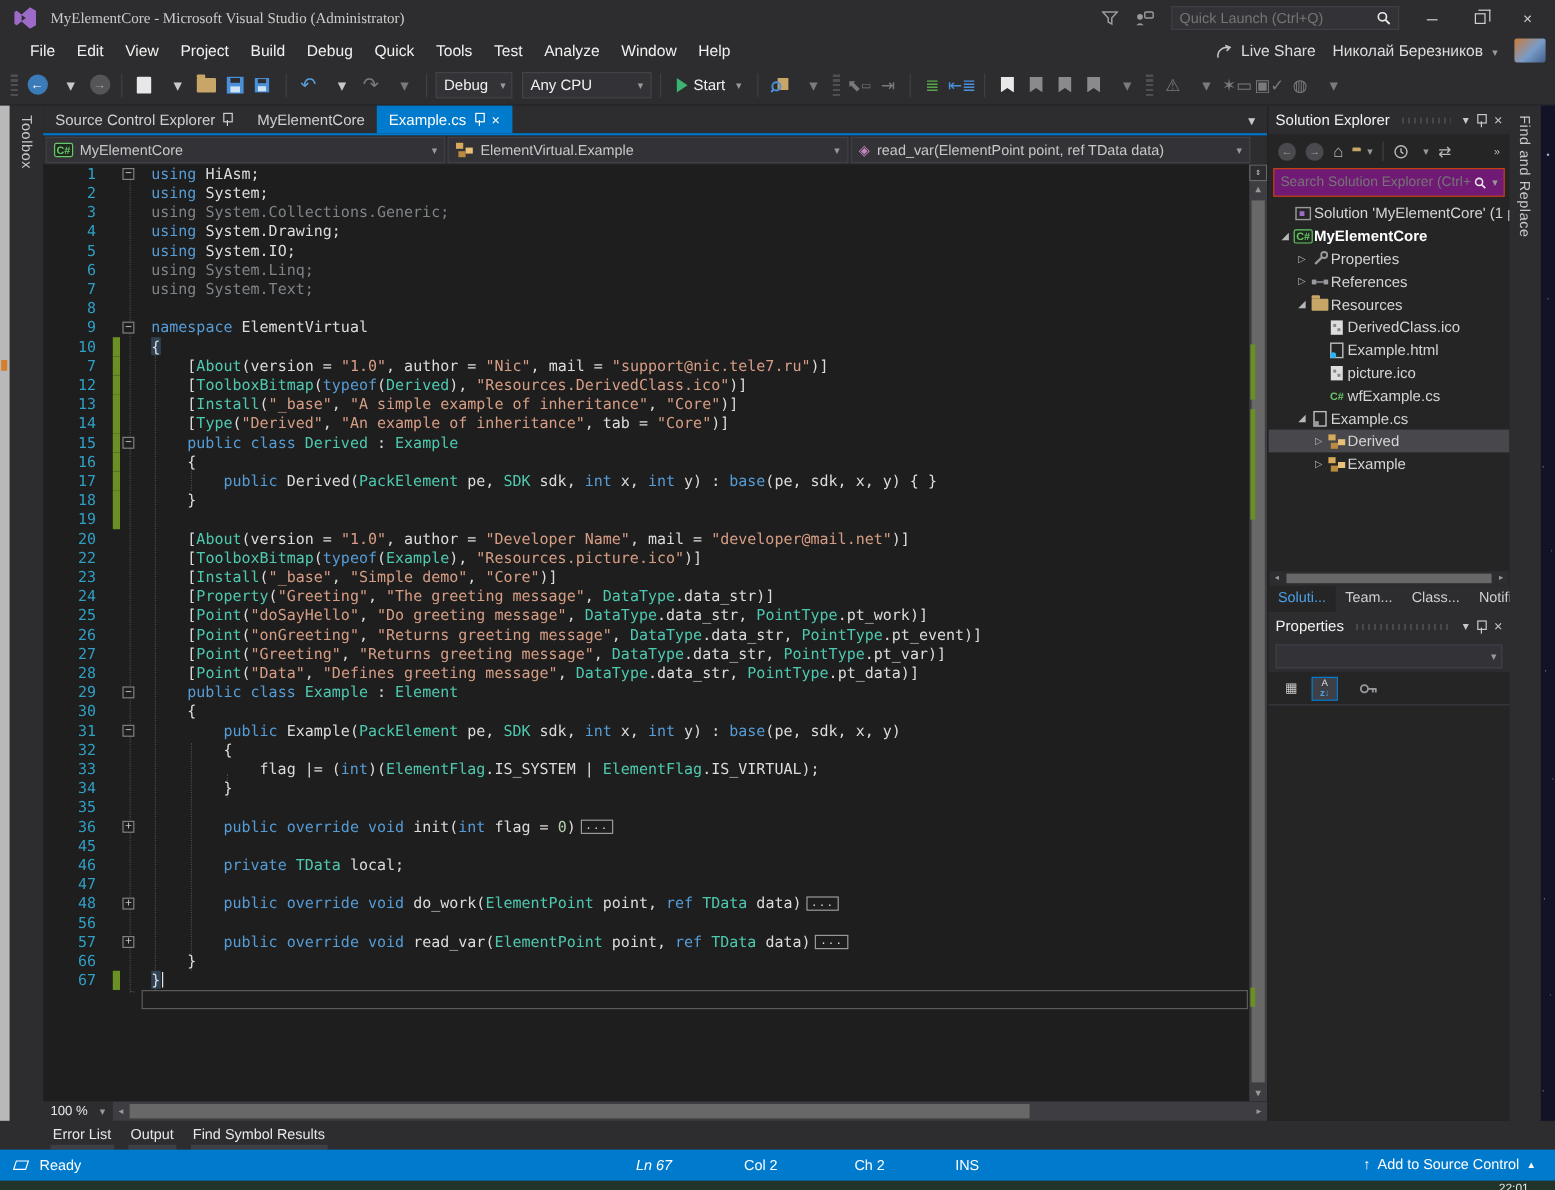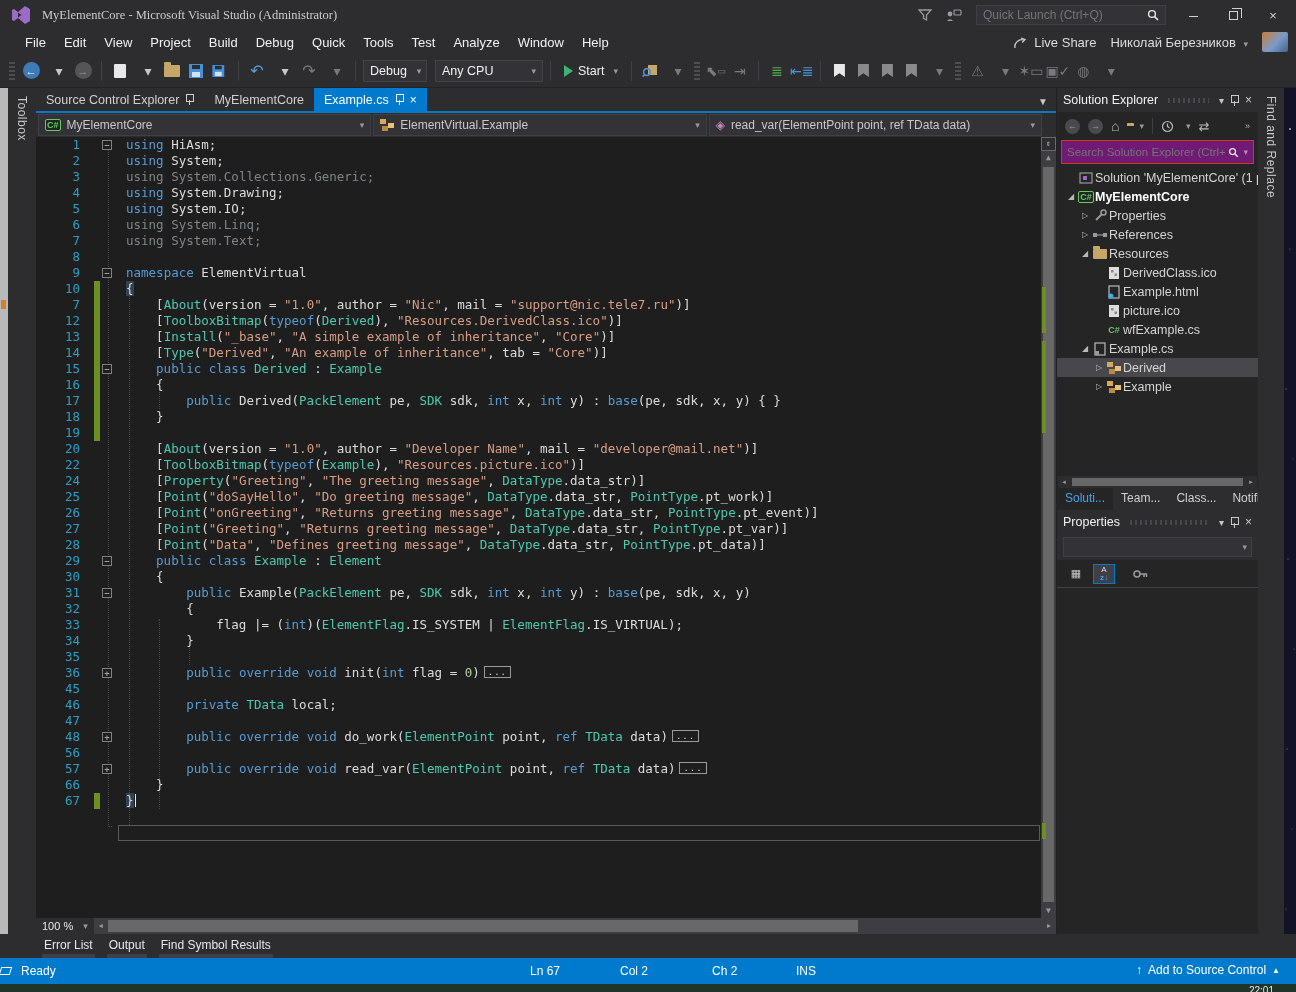--- a/index.html
+++ b/index.html
@@ -155,21 +155,21 @@
   .pbtn.sel { border:1px solid #007ACC; background:#3F3F46; }
   .az { font-size:8px; line-height:8px; text-align:center; color:#ddd; }
   .az b { color:#4BA0E8; }
   .props-body { flex:1; background:#252526; }
 
   
   .bottom-tabs { height:24px; background:#2D2D30; display:flex; gap:4px; padding-left:38px; font-size:12px; align-items:flex-start; }
   .btab { color:#E8E8E8; padding:4px 6px 0 6px; position:relative; height:24px; }
   .btab:after { content:""; position:absolute; left:4px; right:4px; bottom:0; height:4px; background:#3F3F46; }
   .statusbar { height:26px; background:#007ACC; color:#fff; font-size:12px; position:relative; display:flex; align-items:center; }
-  .sb-ready { display:flex; align-items:center; gap:10px; padding-left:0; }
+  .sb-ready { display:flex; align-items:center; gap:10px; padding-left:12px; }
   .pgram { width:11px; height:8px; border:1px solid #fff; transform:skewX(-18deg); }
   .sb-abs { position:absolute; top:6px; }
   .sb-right { position:absolute; right:16px; top:5px; display:flex; align-items:center; gap:6px; }
   .desktop-bottom { height:8px; background:#20342A; position:relative; overflow:hidden; }
   .clock { position:absolute; right:22px; top:1px; color:#E8E8E8; font-size:10px; }
 
   svg { display:block; }
 </style>
 </head>
 <body>
@@ -502,20 +502,26 @@
               <span class="fold"></span>
               <span class="lb" style="padding-left: calc(4ch + 10px);"><span class="seg-pl">[</span><span class="seg-ty">About</span><span class="seg-pl">(version = </span><span class="seg-str">"1.0"</span><span class="seg-pl">, author = </span><span class="seg-str">"Developer Name"</span><span class="seg-pl">, mail = </span><span class="seg-str">"developer@mail.net"</span><span class="seg-pl">)]</span></span>
             </div>
             <div class="code-row">
               <span class="ln">22</span>
               <span class="chg"></span>
               <span class="fold"></span>
               <span class="lb" style="padding-left: calc(4ch + 10px);"><span class="seg-pl">[</span><span class="seg-ty">ToolboxBitmap</span><span class="seg-pl">(</span><span class="seg-kw">typeof</span><span class="seg-pl">(</span><span class="seg-ty">Example</span><span class="seg-pl">), </span><span class="seg-str">"Resources.picture.ico"</span><span class="seg-pl">)]</span></span>
             </div>
             <div class="code-row">
+              <span class="ln">23</span>
+              <span class="chg"></span>
+              <span class="fold"></span>
+              <span class="lb" style="padding-left: calc(4ch + 10px);"><span class="seg-pl">[</span><span class="seg-ty">Install</span><span class="seg-pl">(</span><span class="seg-str">"_base"</span><span class="seg-pl">, </span><span class="seg-str">"Simple demo"</span><span class="seg-pl">, </span><span class="seg-str">"Core"</span><span class="seg-pl">)]</span></span>
+            </div>
+            <div class="code-row">
               <span class="ln">24</span>
               <span class="chg"></span>
               <span class="fold"></span>
               <span class="lb" style="padding-left: calc(4ch + 10px);"><span class="seg-pl">[</span><span class="seg-ty">Property</span><span class="seg-pl">(</span><span class="seg-str">"Greeting"</span><span class="seg-pl">, </span><span class="seg-str">"The greeting message"</span><span class="seg-pl">, </span><span class="seg-ty">DataType</span><span class="seg-pl">.data_str)]</span></span>
             </div>
             <div class="code-row">
               <span class="ln">25</span>
               <span class="chg"></span>
               <span class="fold"></span>
               <span class="lb" style="padding-left: calc(4ch + 10px);"><span class="seg-pl">[</span><span class="seg-ty">Point</span><span class="seg-pl">(</span><span class="seg-str">"doSayHello"</span><span class="seg-pl">, </span><span class="seg-str">"Do greeting message"</span><span class="seg-pl">, </span><span class="seg-ty">DataType</span><span class="seg-pl">.data_str, </span><span class="seg-ty">PointType</span><span class="seg-pl">.pt_work)]</span></span>
@@ -874,21 +880,21 @@
       <span class="btab">Error List</span>
       <span class="btab">Output</span>
       <span class="btab">Find Symbol Results</span>
     </div>
 
   <div class="statusbar">
     <div class="sb-ready">
       <span class="pgram"></span>
       <span>Ready</span>
     </div>
-    <span class="sb-abs" style="left:530px;">Ln 67</span>
+    <span class="sb-abs" style="left:530px;font-style:italic;">Ln 67</span>
     <span class="sb-abs" style="left:620px;">Col 2</span>
     <span class="sb-abs" style="left:712px;">Ch 2</span>
     <span class="sb-abs" style="left:796px;">INS</span>
     <div class="sb-right">
       <span>↑</span>
       <span>Add to Source Control</span>
       <span style="font-size:8px;">▲</span>
     </div>
   </div>
 

